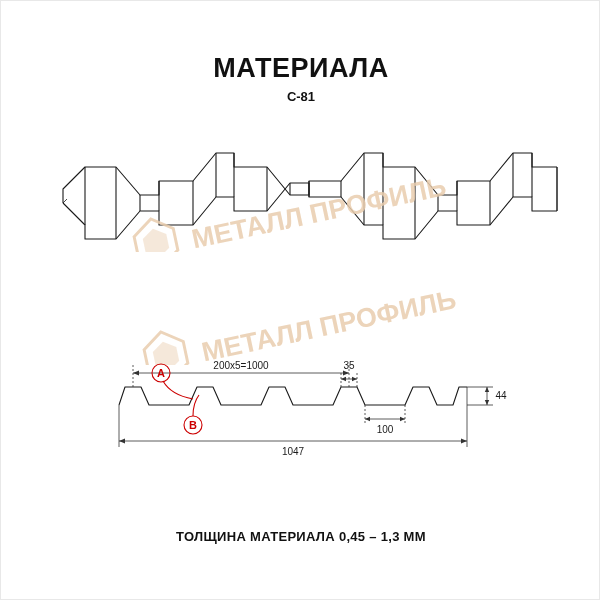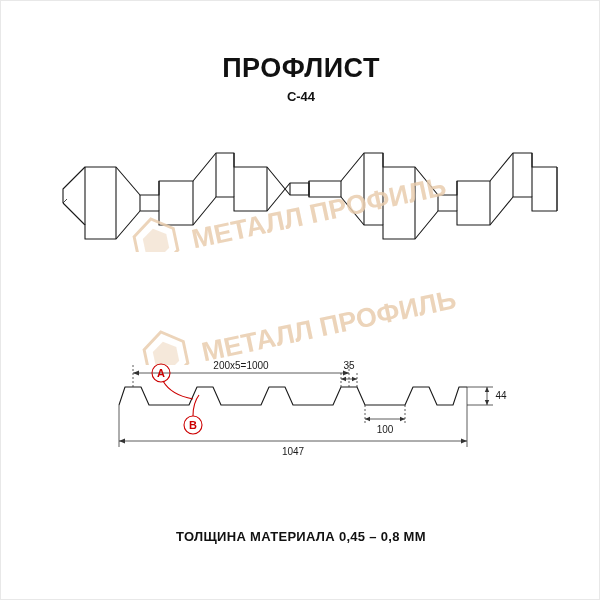--- a/index.html
+++ b/index.html
@@ -77,22 +77,22 @@
   svg { display: block; }
   .lbl {
     font-family: "Liberation Sans", sans-serif;
   }
 </style>
 </head>
 <body>
 
 <div class="page">
 
-  <div class="title">ПРОФЛИСТ</div>
-  <div class="subtitle">С-44</div>
+  <div class="title">МАТЕРИАЛА</div>
+  <div class="subtitle">С-81</div>
 
   <div class="iso-wrap">
     <svg width="520" height="120" viewBox="0 0 520 120" fill="none" stroke="#1a1a1a" stroke-width="1.1" stroke-linejoin="round">
       <g>
 
         <path d="M22 62 L44 84 L44 98 L75 98 L99 70 L118 70 L118 84 L152 84 L175 56 L193 56 L193 70 L226 70 L249 42 L268 42 L268 56 L300 56 L323 84 L342 84 L342 98 L374 98 L397 70 L416 70 L416 84 L449 84 L472 56 L491 56 L491 70 L516 70"></path>
 
         <path d="M22 62 L22 48 L44 26 L75 26 L99 54 L118 54 L118 40 L152 40 L175 12 L193 12 L193 26 L226 26 L249 54 L268 54 L268 40 L300 40 L323 12 L342 12 L342 26 L374 26 L397 54 L416 54 L416 40 L449 40 L472 12 L491 12 L491 26 L516 26"></path>
 
         <path d="M44 26 L44 84"></path>
@@ -206,15 +206,15 @@
 
       <g stroke="#cc0000" stroke-width="1.1" fill="none">
         <circle cx="92" cy="82" r="9"></circle>
         <path d="M92 73 Q92 60 98 52"></path>
       </g>
       <text class="lbl" x="92" y="86" text-anchor="middle" font-size="11" font-weight="bold" fill="#cc0000" stroke="none">B</text>
 
     </svg>
   </div>
 
-  <div class="footer">ТОЛЩИНА МАТЕРИАЛА 0,45 – 0,8 ММ</div>
+  <div class="footer">ТОЛЩИНА МАТЕРИАЛА 0,45 – 1,3 ММ</div>
 
 </div>
 
 </body></html>

